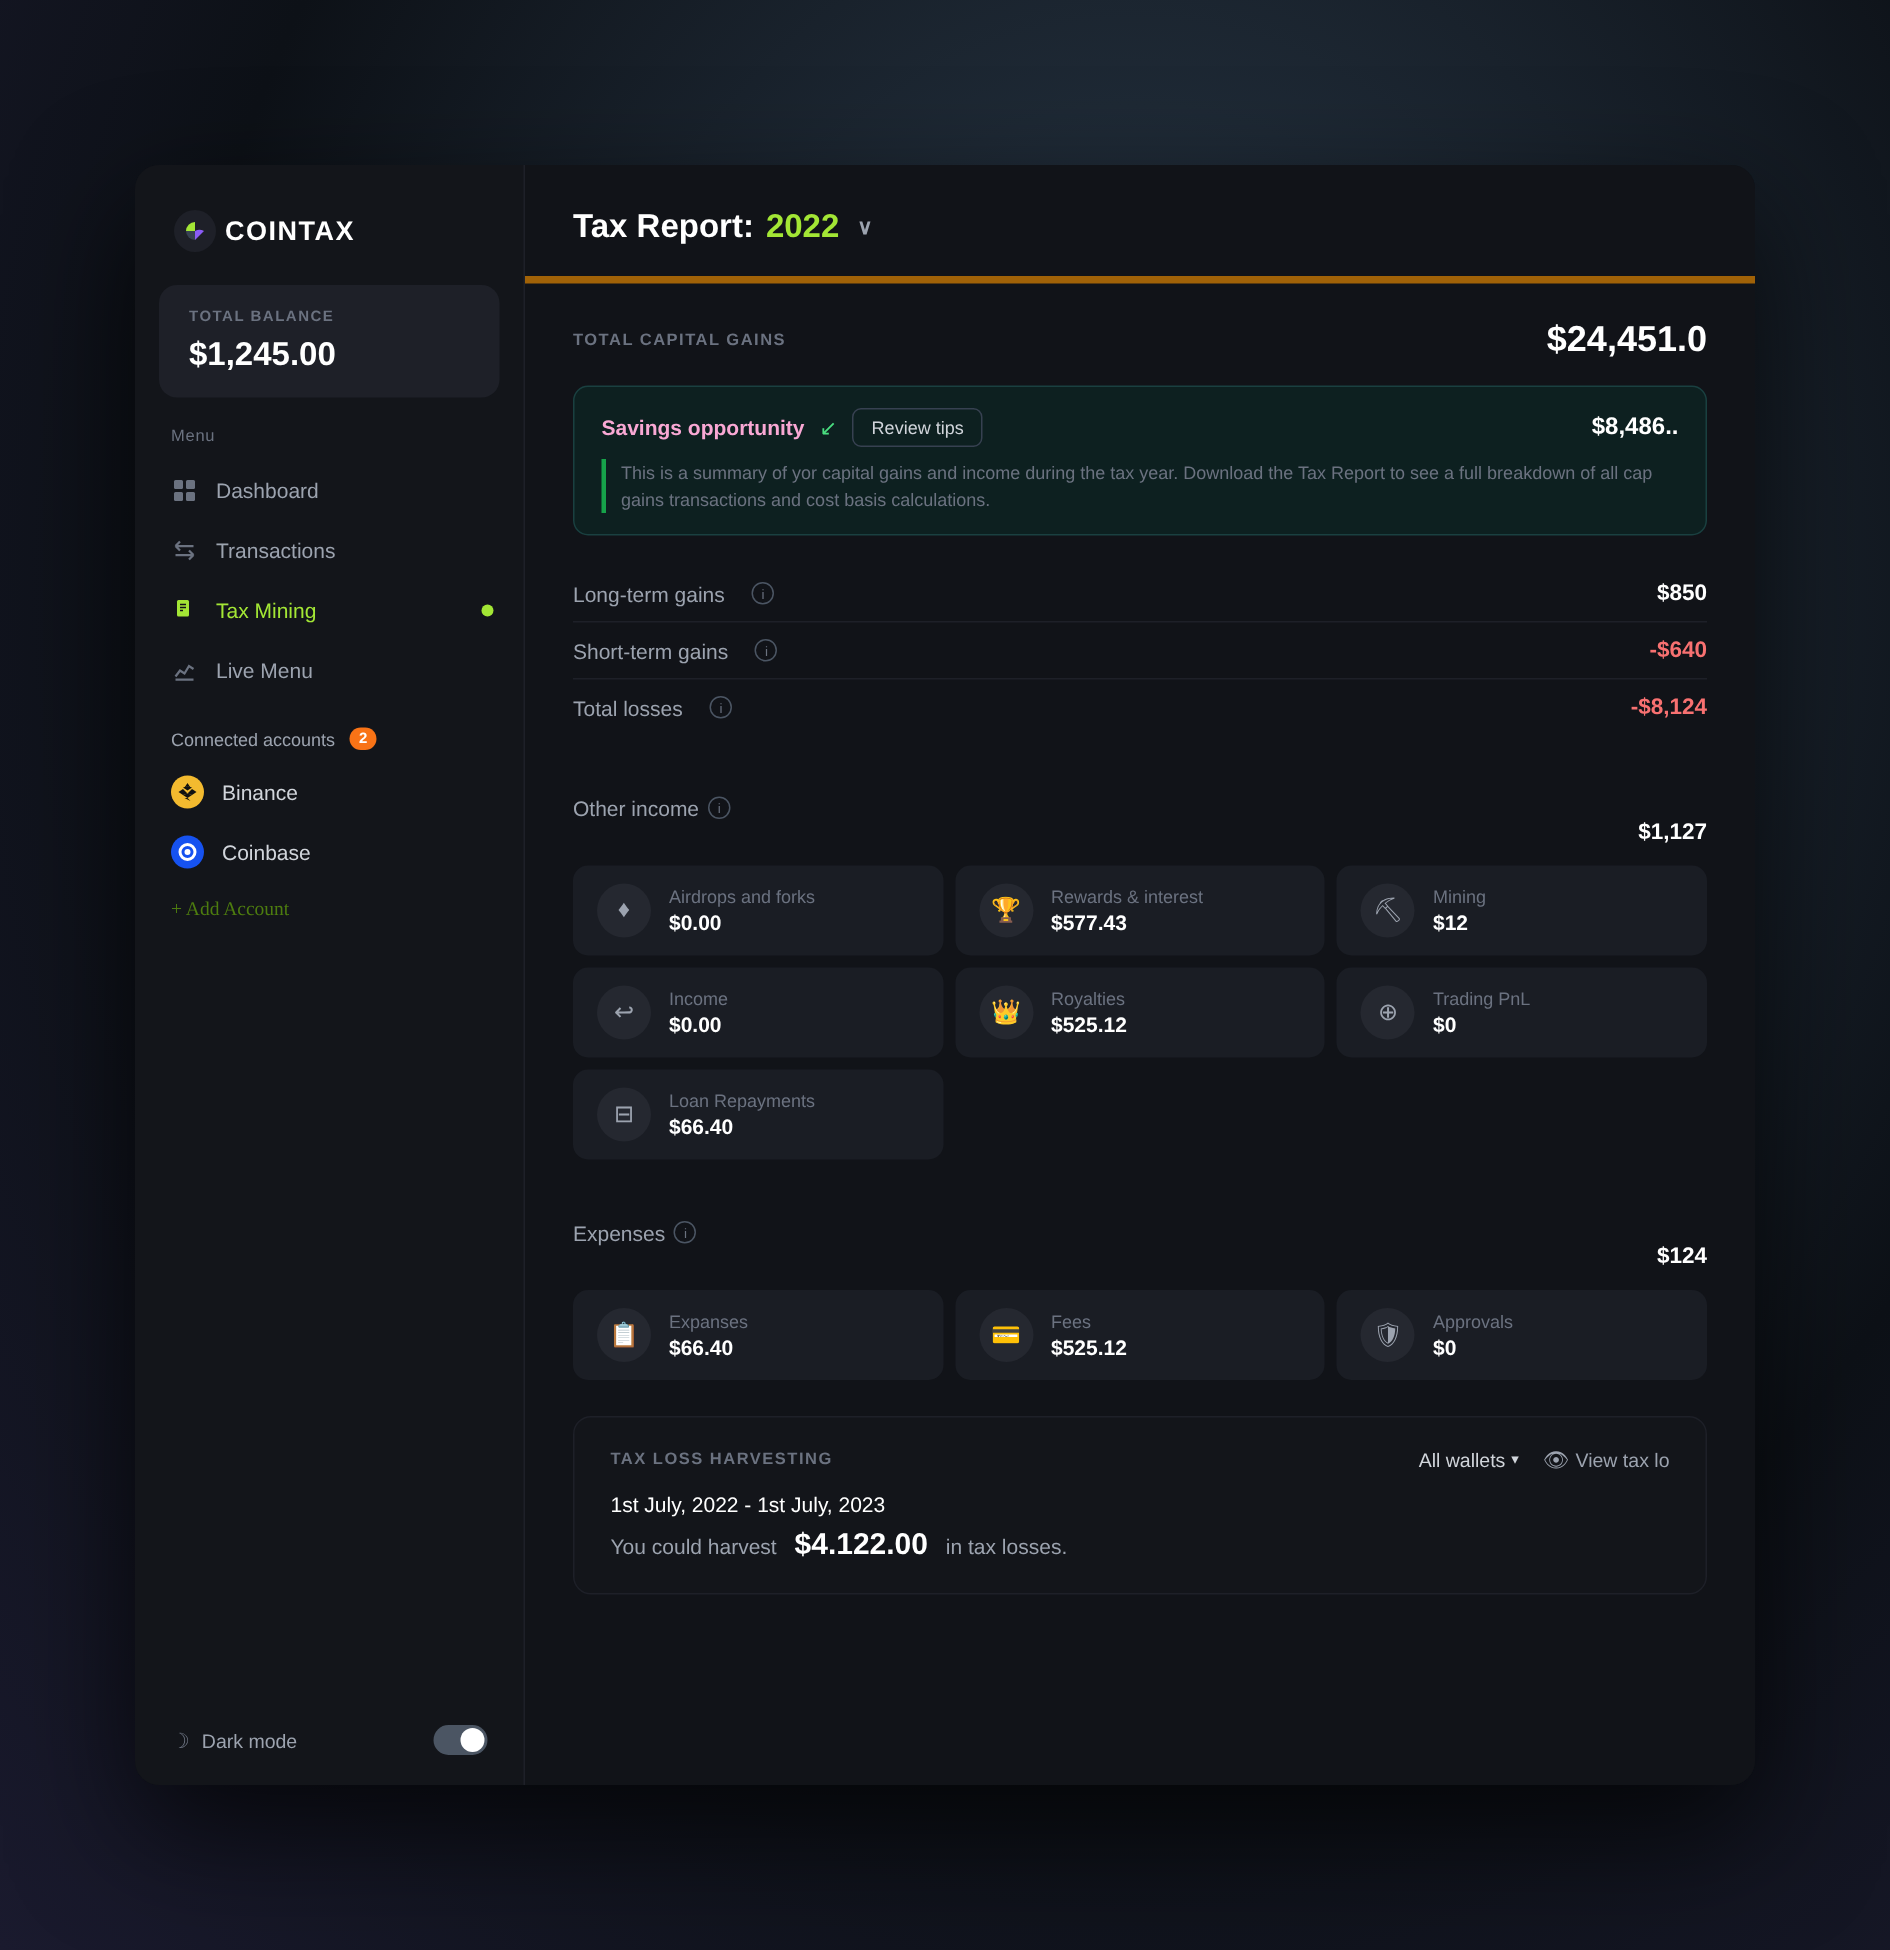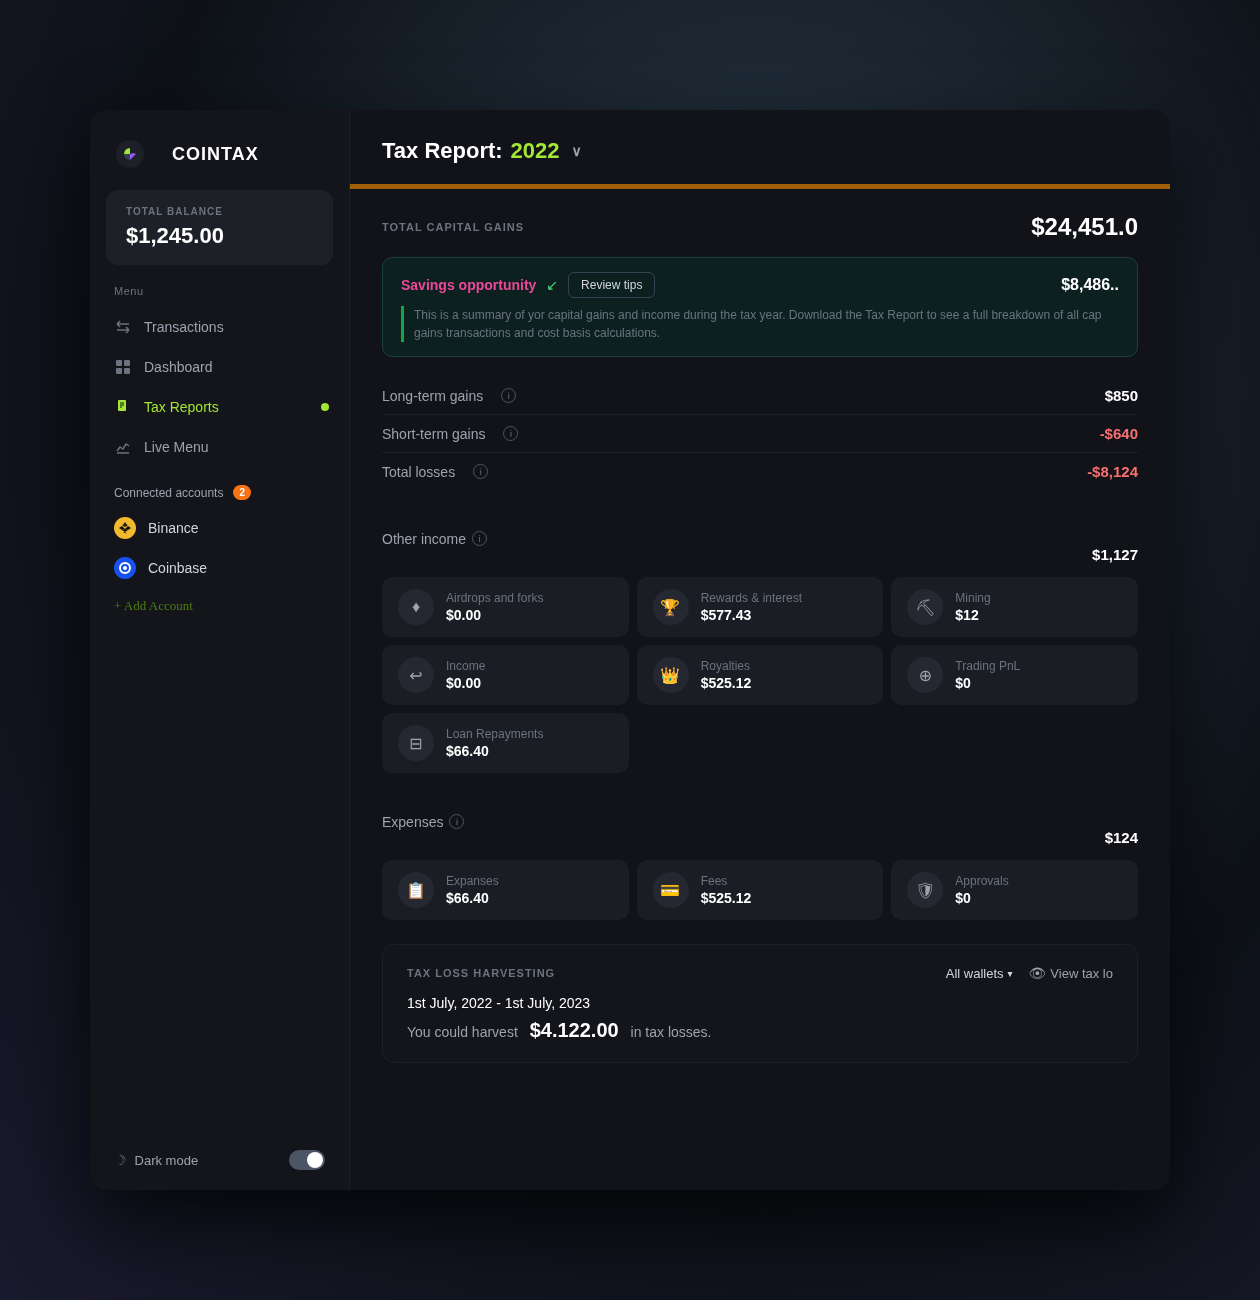--- a/index.html
+++ b/index.html
@@ -30,21 +30,21 @@
       min-width: 260px;
       background: #13151a;
       display: flex;
       flex-direction: column;
       padding: 0;
       border-right: 1px solid #1e2028;
     }
     .sidebar-logo {
       display: flex;
       align-items: center;
-      gap: 26px;
+      gap: 4px;
       padding: 28px 24px 20px;
     }
     .logo-icon {
       width: 32px;
       height: 32px;
     }
     .logo-text {
       font-size: 18px;
       font-weight: 700;
       color: #fff;
@@ -265,21 +265,21 @@
       align-items: center;
       justify-content: space-between;
       margin-bottom: 8px;
     }
     .savings-left {
       display: flex;
       align-items: center;
       gap: 10px;
     }
     .savings-label {
-      color: #ec4899;
+      color: #f9a8d4;
       font-weight: 600;
       font-size: 14px;
     }
     .savings-arrow {
       font-size: 14px;
       color: #4ade80;
     }
     .review-btn {
       background: transparent;
       border: 1px solid #374151;
@@ -473,53 +473,53 @@
       </svg>
       <span class="logo-text">COINTAX</span>
     </div>
 
     <div class="balance-card">
       <div class="balance-label">TOTAL BALANCE</div>
       <div class="balance-value">$1,245.00</div>
     </div>
 
     <div class="menu-label">Menu</div>
-
-    <div class="nav-item">
-      <span class="nav-icon">
-        <svg viewBox="0 0 16 16" fill="currentColor">
-            <path d="M2 5h12M2 5l3-3M2 5l3 3M14 11H2M14 11l-3-3M14 11l-3 3"></path>
-            <path d="M2 5h12M2 5l3-3M2 5l3 3" stroke="currentColor" stroke-width="1.5" fill="none"></path>
-            <path d="M14 11H2M14 11l-3-3M14 11l-3 3" stroke="currentColor" stroke-width="1.5" fill="none"></path>
-          </svg>
-      </span>
-      <span>Transactions</span>
-    </div>
 
     <div class="nav-item">
       <span class="nav-icon">
         <svg viewBox="0 0 16 16" fill="currentColor">
             <rect x="1" y="1" width="6" height="6" rx="1"></rect>
             <rect x="9" y="1" width="6" height="6" rx="1"></rect>
             <rect x="1" y="9" width="6" height="6" rx="1"></rect>
             <rect x="9" y="9" width="6" height="6" rx="1"></rect>
           </svg>
       </span>
       <span>Dashboard</span>
     </div>
 
+    <div class="nav-item">
+      <span class="nav-icon">
+        <svg viewBox="0 0 16 16" fill="currentColor">
+            <path d="M2 5h12M2 5l3-3M2 5l3 3M14 11H2M14 11l-3-3M14 11l-3 3"></path>
+            <path d="M2 5h12M2 5l3-3M2 5l3 3" stroke="currentColor" stroke-width="1.5" fill="none"></path>
+            <path d="M14 11H2M14 11l-3-3M14 11l-3 3" stroke="currentColor" stroke-width="1.5" fill="none"></path>
+          </svg>
+      </span>
+      <span>Transactions</span>
+    </div>
+
 
     <div class="nav-item active">
       <span class="nav-icon">
         <svg viewBox="0 0 16 16" fill="#a3e635">
             <rect x="3" y="1" width="8" height="11" rx="1"></rect>
             <path d="M5 4h4M5 6h4M5 8h2" stroke="#111318" stroke-width="1"></path>
           </svg>
       </span>
-      <span>Tax Reports</span>
+      <span>Tax Mining</span>
       <span class="nav-dot"></span>
     </div>
 
     <div class="nav-item">
       <span class="nav-icon">
         <svg viewBox="0 0 16 16" fill="none" stroke="currentColor" stroke-width="1.5">
             <path d="M2 12 L5 8 L8 10 L11 5 L14 7"></path>
             <line x1="2" y1="14" x2="14" y2="14"></line>
           </svg>
       </span>

